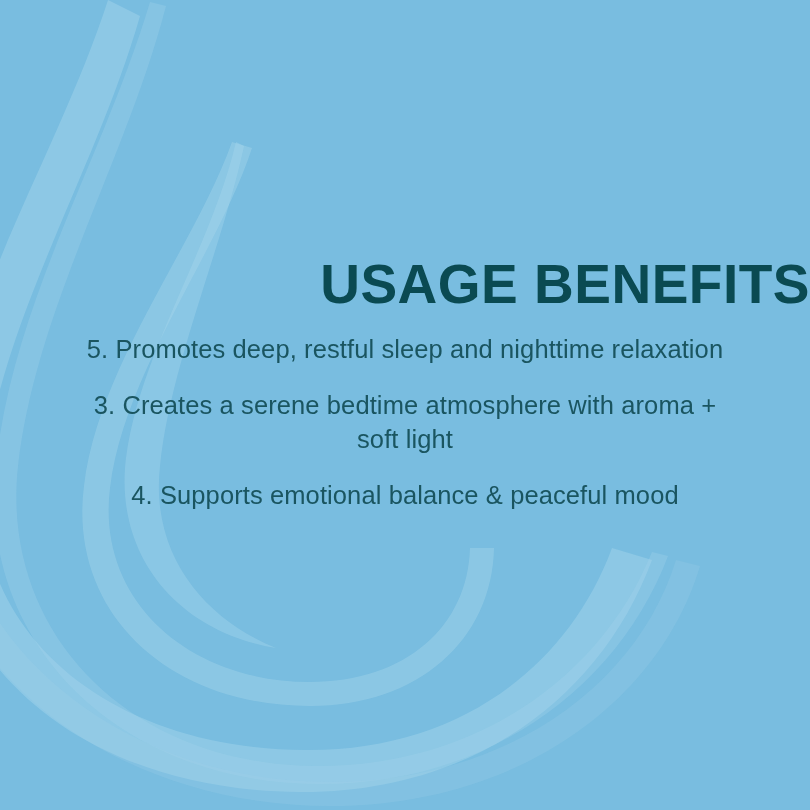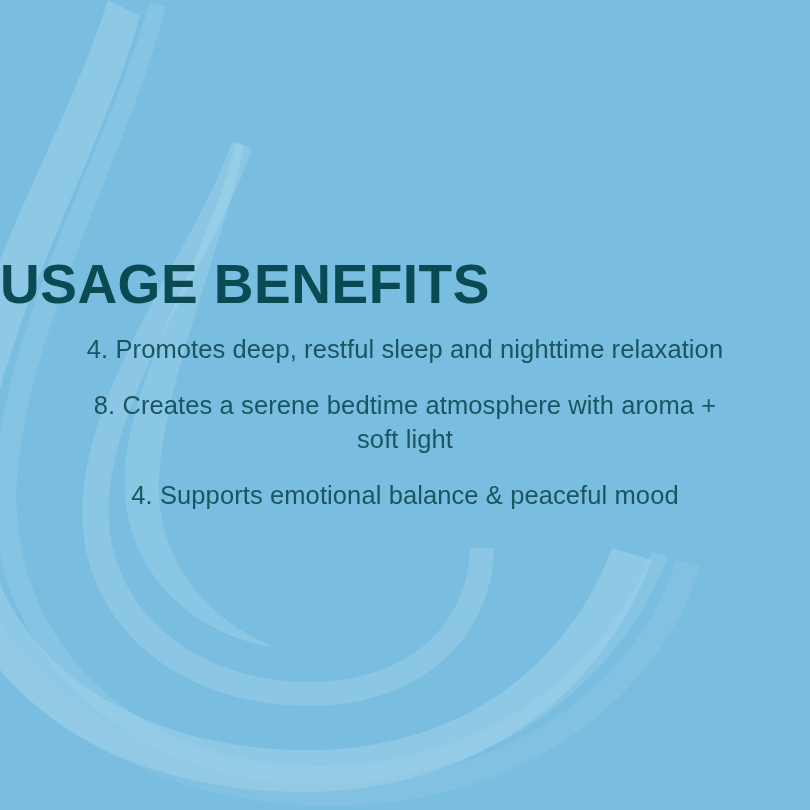--- a/index.html
+++ b/index.html
@@ -27,21 +27,21 @@
     inset: 0;
     display: flex;
     flex-direction: column;
     align-items: center;
   }
   #page-title {
     position: absolute;
     top: 214px;
     left: 0;
     width: 810px;
-    text-align: left;
+    text-align: right;
     font-size: 55px;
     line-height: 66px;
     font-weight: 700;
     letter-spacing: 0.5px;
     color: #0A4A52;
     white-space: nowrap;
   }
   #benefits-list {
     position: absolute;
     top: 332px;
@@ -123,19 +123,19 @@
                C 152 782, 8 682, -36 552
                Z" fill="#A2D2E9" opacity="0.22"></path>
     </g>
   </svg>
 
   <div id="content">
 
     <h1 id="page-title">USAGE BENEFITS</h1>
 
     <ul id="benefits-list">
-      <li class="benefit-item">4. Promotes deep, restful sleep and nighttime relaxation</li>
-      <li class="benefit-item">8. Creates a serene bedtime atmosphere with aroma + soft light</li>
+      <li class="benefit-item">5. Promotes deep, restful sleep and nighttime relaxation</li>
+      <li class="benefit-item">3. Creates a serene bedtime atmosphere with aroma + soft light</li>
       <li class="benefit-item">4. Supports emotional balance &amp; peaceful mood</li>
     </ul>
 
   </div>
 </div>
 
 </body></html>

